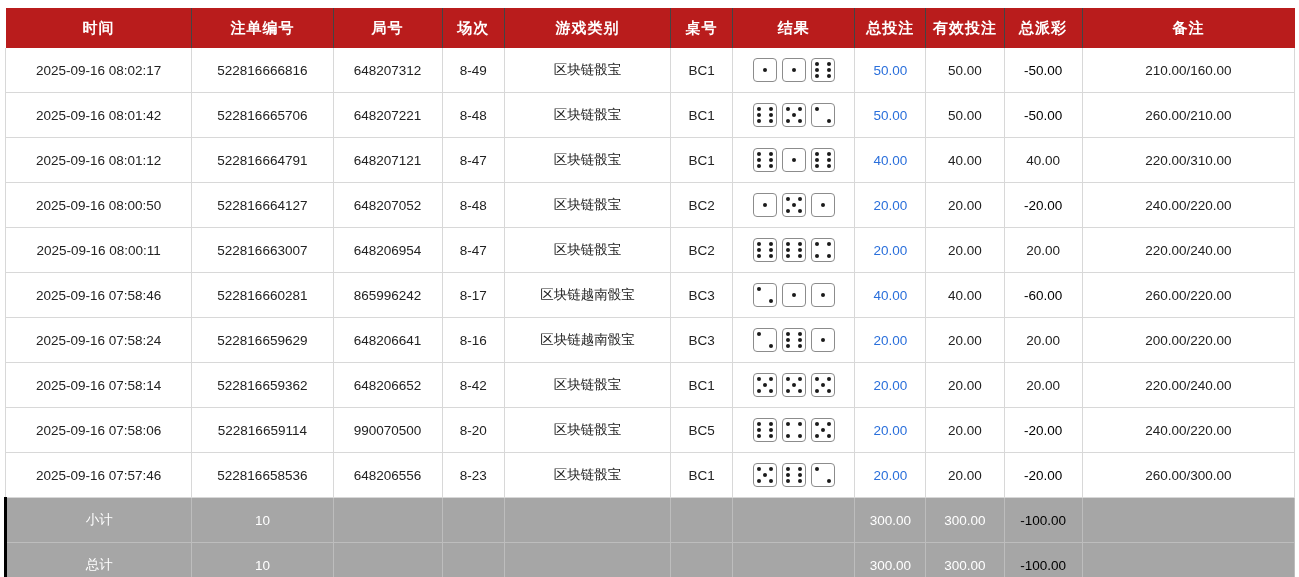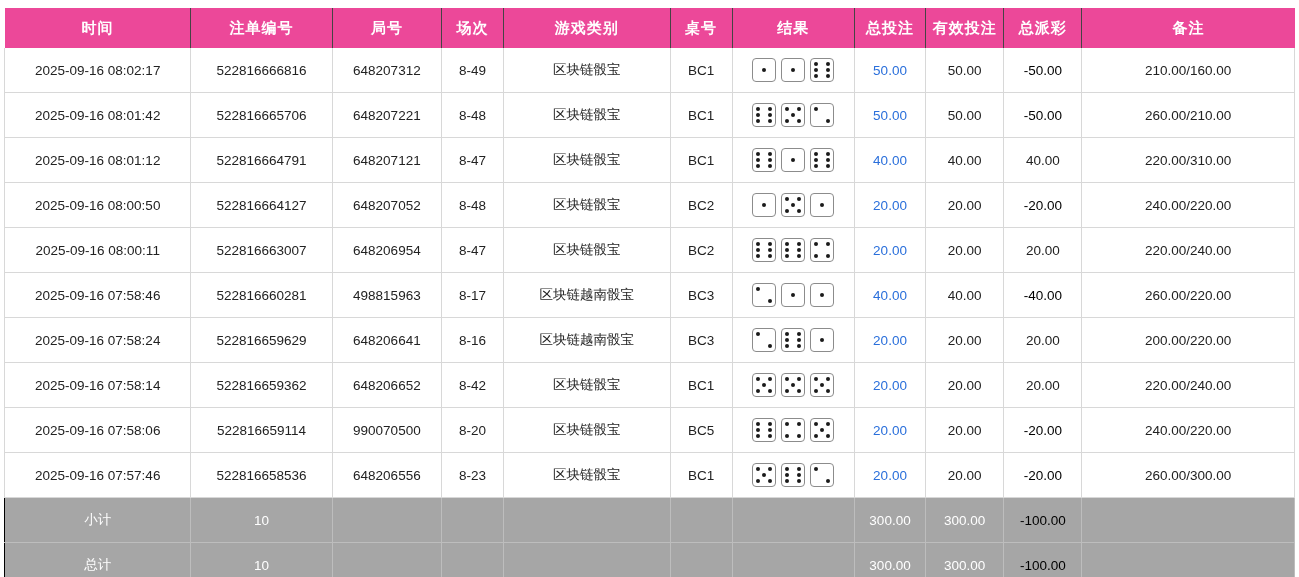--- a/index.html
+++ b/index.html
@@ -17,21 +17,21 @@
     padding: 8px 0 0 0;
     box-sizing: border-box;
   }
   table.bet-table {
     border-collapse: collapse;
     width: 1291px;
     margin-left: 4px;
     table-layout: fixed;
   }
   table.bet-table thead th {
-    background: #ec4899;
+    background: #b91c1c;
     color: #ffffff;
     font-size: 15px;
     font-weight: bold;
     height: 38px;
     border-right: 1px solid #444;
     text-align: center;
     letter-spacing: 1px;
   }
   table.bet-table thead th:last-child {
     border-right: none;
@@ -51,21 +51,21 @@
     border-left: 1px solid #d8d8d8;
   }
   table.bet-table tbody tr.summary td {
     background: #a6a6a6;
     color: #ffffff;
     border-right: 1px solid #bdbdbd;
     border-bottom: 1px solid #bdbdbd;
     font-size: 13.5px;
   }
   table.bet-table tbody tr.summary td:first-child {
-    border-left: 1px solid #000000;
+    border-left: 3px solid #000000;
   }
   .blue { color: #2a6fdb; }
   .red { color: #000000; }
 
   
   .dice-cell {
     padding: 0;
   }
   .dice-row {
     display: flex;
@@ -299,41 +299,41 @@
             </div>
           </td>
           <td><span class="blue">20.00</span></td>
           <td>20.00</td>
           <td>20.00</td>
           <td>220.00/240.00</td>
         </tr>
         <tr>
           <td>2025-09-16 07:58:46</td>
           <td>522816660281</td>
-          <td>498815963</td>
+          <td>865996242</td>
           <td>8-17</td>
           <td>区块链越南骰宝</td>
           <td>BC3</td>
           <td class="dice-cell">
             <div class="dice-row">
               <span class="die">
                 <i class="p11"></i>
                 <i class="p33"></i>
               </span>
               <span class="die">
                 <i class="p22"></i>
               </span>
               <span class="die">
                 <i class="p22"></i>
               </span>
             </div>
           </td>
           <td><span class="blue">40.00</span></td>
           <td>40.00</td>
-          <td><span class="red">-40.00</span></td>
+          <td><span class="red">-60.00</span></td>
           <td>260.00/220.00</td>
         </tr>
         <tr>
           <td>2025-09-16 07:58:24</td>
           <td>522816659629</td>
           <td>648206641</td>
           <td>8-16</td>
           <td>区块链越南骰宝</td>
           <td>BC3</td>
           <td class="dice-cell">

